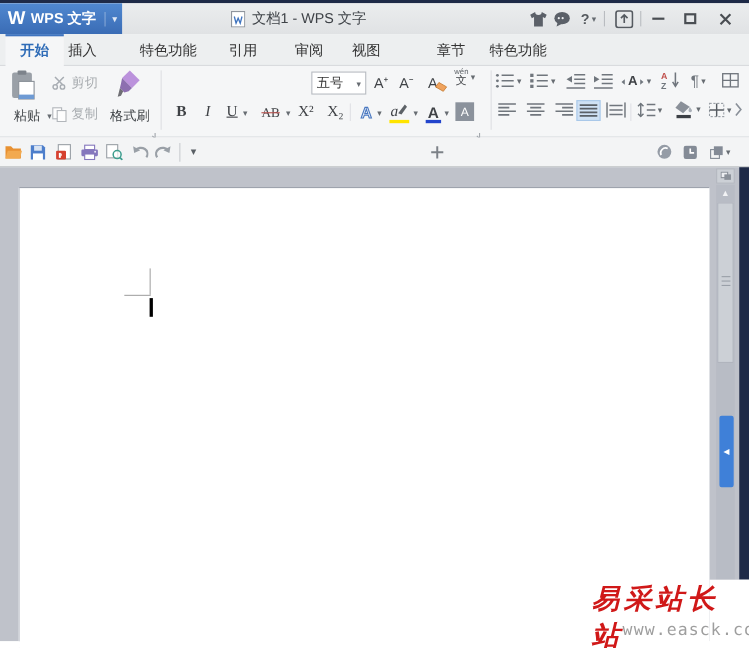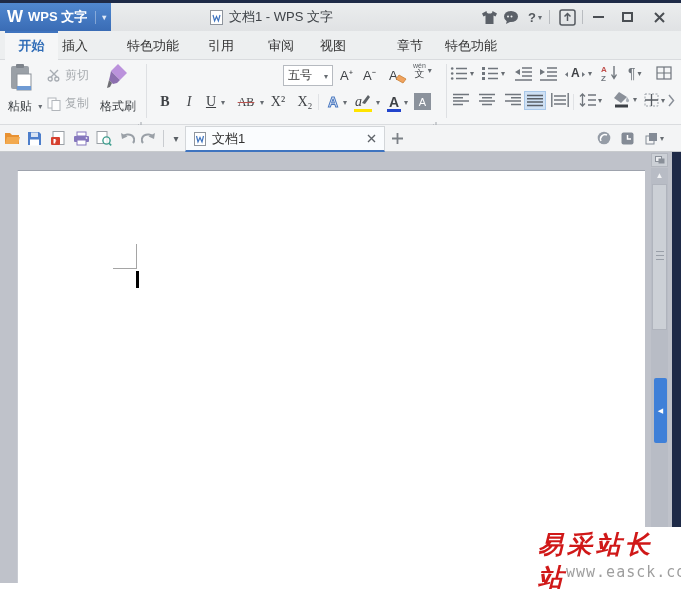--- a/index.html
+++ b/index.html
@@ -154,21 +154,21 @@
   <div class="abs ribbon"></div>
 
   <div class="abs" style="left:8px;top:63px">
     <svg width="26" height="28" viewBox="0 0 26 28">
       <rect x="3" y="3" width="18" height="23" rx="2" fill="#9aa0a7"></rect>
       <rect x="8" y="1" width="8" height="4" rx="1" fill="#7d838b"></rect>
       <rect x="9" y="11" width="14" height="16" fill="#fff" stroke="#8b9199"></rect>
       <rect x="9" y="23" width="14" height="4" fill="#6f9bd4"></rect>
     </svg>
   </div>
-  <div class="abs dd" style="left:3px;top:96px;width:44px;text-align:center">
+  <div class="abs dd" style="left:3px;top:96px;width:44px;text-align:right">
     <span class="rlabel">粘贴</span>
   </div>
   <div class="abs" style="left:47px;top:67px;display:flex;align-items:center;gap:4px">
     <svg width="14" height="13" viewBox="0 0 14 13">
       <path d="M3 1 L10 8 M11 1 L4 8" stroke="#a8adb3" stroke-width="1.4" fill="none"></path>
       <circle cx="3.2" cy="10" r="2" fill="none" stroke="#a8adb3" stroke-width="1.3"></circle>
       <circle cx="9.8" cy="10" r="2" fill="none" stroke="#a8adb3" stroke-width="1.3"></circle>
     </svg>
     <span class="rlabel dis">剪切</span>
   </div>
@@ -396,32 +396,20 @@
   </div>
   <div class="abs qbtn" style="left:141px">
     <svg width="16" height="13" viewBox="0 0 16 13">
       <path d="M2 11 A6 5.2 0 0 1 12 4.6" stroke="#9aa0a7" stroke-width="2" fill="none"></path>
       <path d="M14 1 l-1 6 -5.5 -2.5 z" fill="#9aa0a7"></path>
     </svg>
   </div>
   <div class="abs" style="left:163px;top:130px;width:1px;height:17px;background:#c9ccd0"></div>
   <div class="abs qbtn" style="left:169px;width:14px;color:#5a5f65;font-size:10px">▾</div>
 
-  <div class="abs doctab">
-    <svg width="12" height="14" viewBox="0 0 12 14">
-      <rect x="0.5" y="0.5" width="11" height="13" fill="#fff" stroke="#8f959d"></rect>
-      <path d="M2.5 4 l1.5 6 2-4.5 2 4.5 1.5-6" stroke="#3f74bf" fill="none" stroke-width="1.2"></path>
-    </svg>
-    <span>文档1</span>
-    <span class="close">
-      <svg width="9" height="9" viewBox="0 0 9 9">
-          <path d="M1 1 L8 8 M8 1 L1 8" stroke="#5f646a" stroke-width="1.4"></path>
-        </svg>
-    </span>
-  </div>
   <div class="abs qbtn" style="left:391px">
     <svg width="13" height="13" viewBox="0 0 13 13">
         <path d="M6.5 1 v11 M1 6.5 h11" stroke="#7c8187" stroke-width="1.8"></path>
       </svg>
   </div>
   <div class="abs qbtn" style="left:597px">
     <svg width="14" height="14" viewBox="0 0 14 14">
       <circle cx="7" cy="7" r="6.3" fill="#959ca6"></circle>
       <path d="M4 10 a4.5 4.5 0 0 1 6 -6" stroke="#fff" stroke-width="1.5" fill="none"></path>
     </svg>

